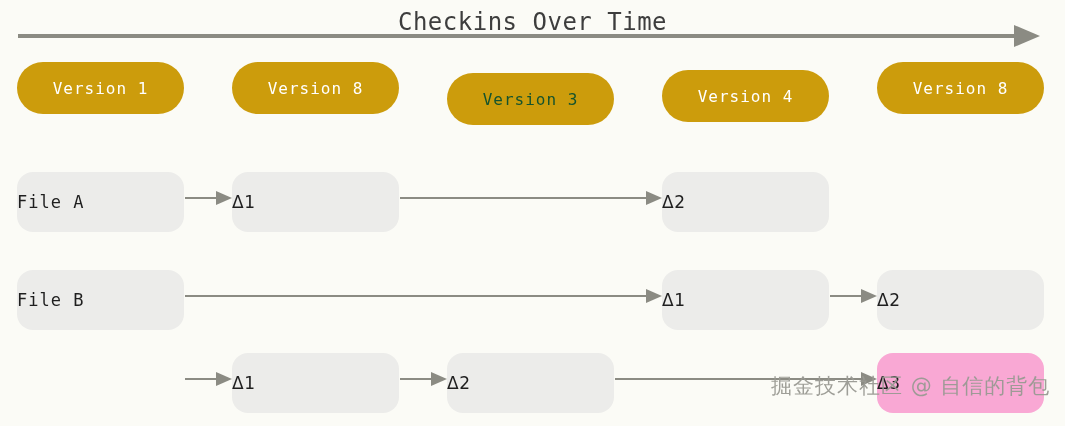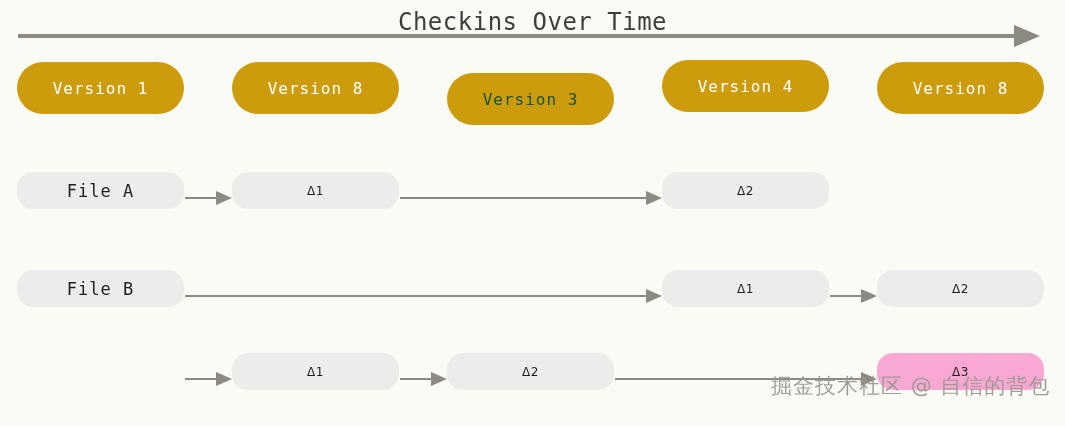--- a/index.html
+++ b/index.html
@@ -53,36 +53,35 @@
     justify-content: center;
     font-size: 16px;
     letter-spacing: 1px;
     font-family: "DejaVu Sans Mono", "Liberation Mono", monospace;
     white-space: nowrap;
   }
 
   
   .node-box {
     position: absolute;
-    height: 37px;
+    height: 60px;
     border-radius: 16px;
     background: #ececea;
     color: #1f1f1f;
     display: flex;
     align-items: center;
-    justify-content: center;
     font-size: 17px;
     letter-spacing: 1px;
     font-family: "DejaVu Sans Mono", "Liberation Mono", monospace;
     white-space: nowrap;
   }
   .node-box.delta {
     font-family: "DejaVu Sans", "Liberation Sans", sans-serif;
     letter-spacing: 0.5px;
-    font-size: 12px;
+    font-size: 17px;
   }
 
   
   .connector {
     position: absolute;
     height: 20px;
   }
 
   
   .watermark {
@@ -114,21 +113,21 @@
   <div id="versions-layer">
       <div class="version-pill" style="left: 17px; top: 62px; width: 167px; background: rgb(204, 156, 12); color: rgb(255, 255, 255); text-align: center;">
         <span>Version 1</span>
       </div>
       <div class="version-pill" style="left: 232px; top: 62px; width: 167px; background: rgb(204, 156, 12); color: rgb(255, 255, 255);">
         <span>Version 8</span>
       </div>
       <div class="version-pill" style="left: 447px; top: 73px; width: 167px; background: rgb(204, 156, 12); color: #14532d;">
         <span>Version 3</span>
       </div>
-      <div class="version-pill" style="left: 662px; top: 60px; width: 167px; background: rgb(204, 156, 12); color: rgb(255, 255, 255); text-align: right;">
+      <div class="version-pill" style="left: 662px; top: 70px; width: 167px; background: rgb(204, 156, 12); color: rgb(255, 255, 255); text-align: right;">
         <span>Version 4</span>
       </div>
       <div class="version-pill" style="left: 877px; top: 62px; width: 167px; background: rgb(204, 156, 12); color: rgb(255, 255, 255);">
         <span>Version 8</span>
       </div>
     </div>
   <div id="rows-layer">
       <div style="position: absolute; left: 0px; top: 0px; width: 1065px; height: 426px;">
         <svg class="connector" viewBox="0 0 47 20" width="47" height="20" style="left: 185px; top: 188px; width: 47px;">
           <line x1="0" y1="10" x2="33" y2="10" stroke="#8b8b83" stroke-width="2"></line>

